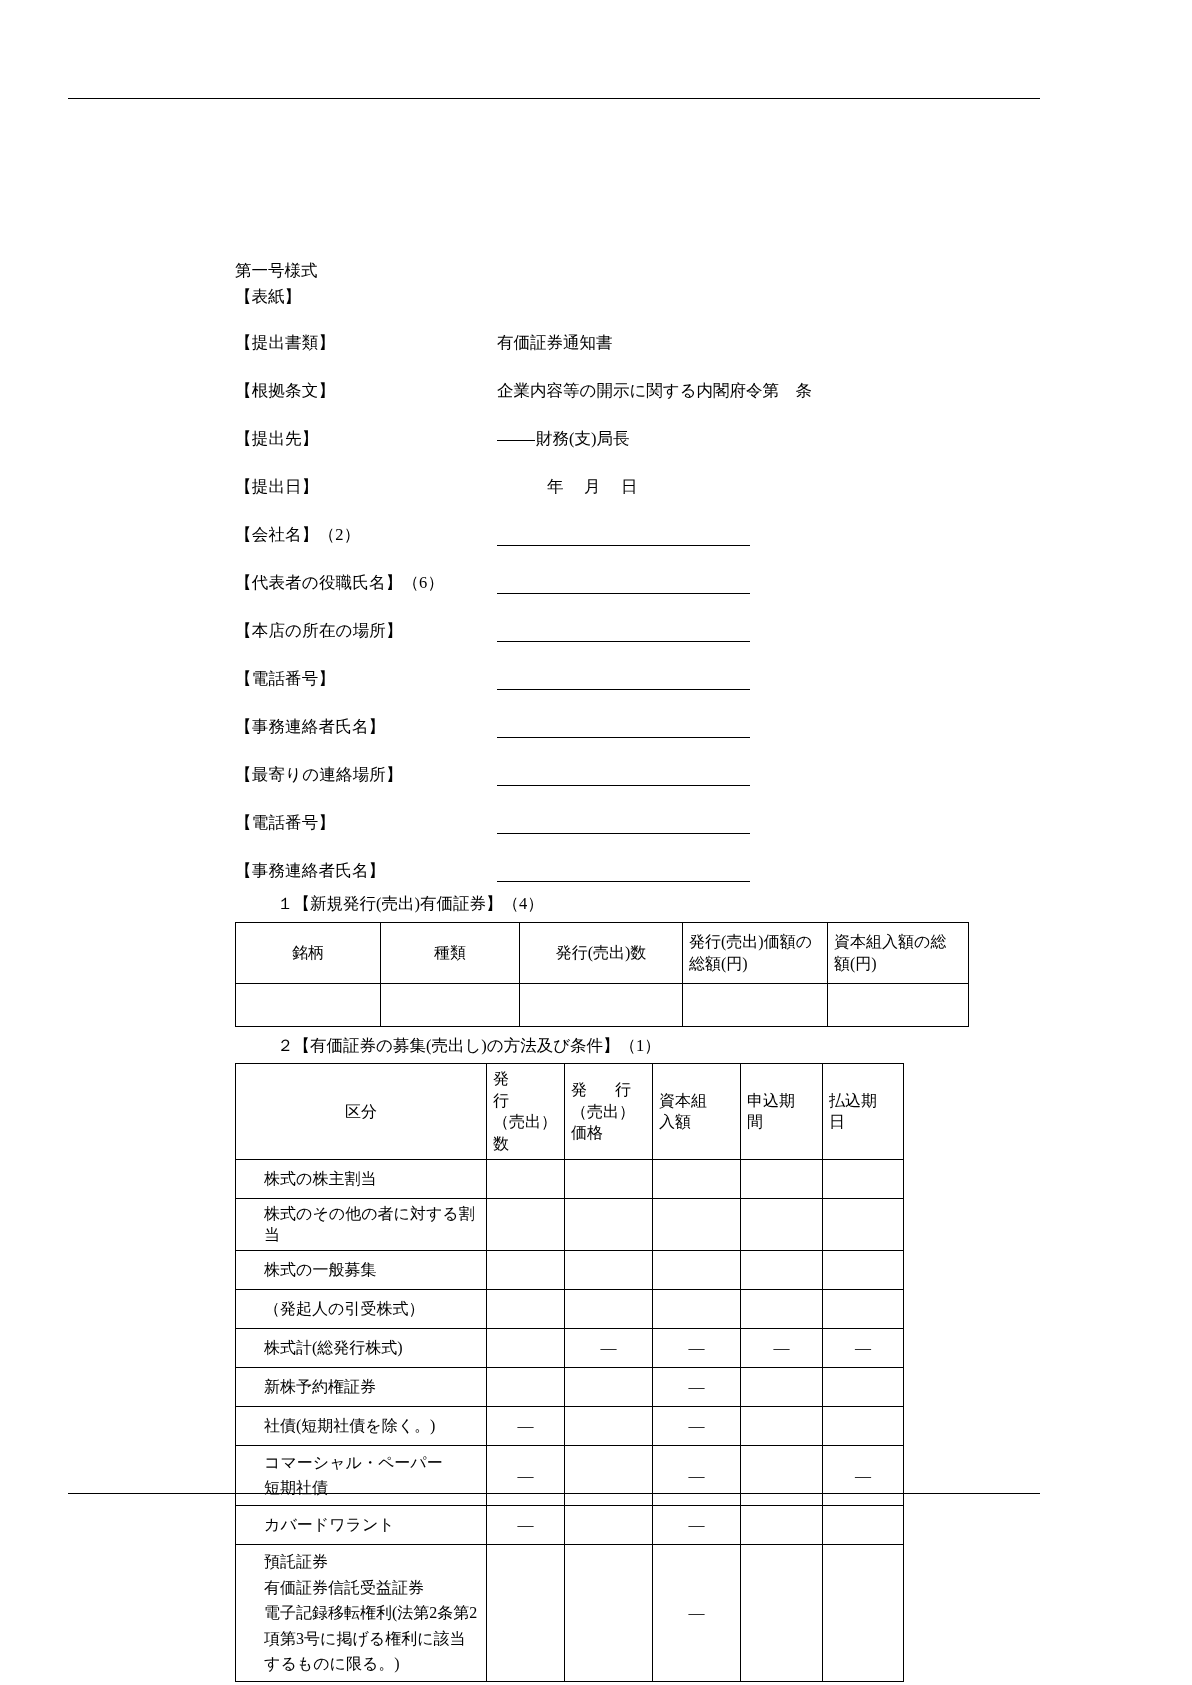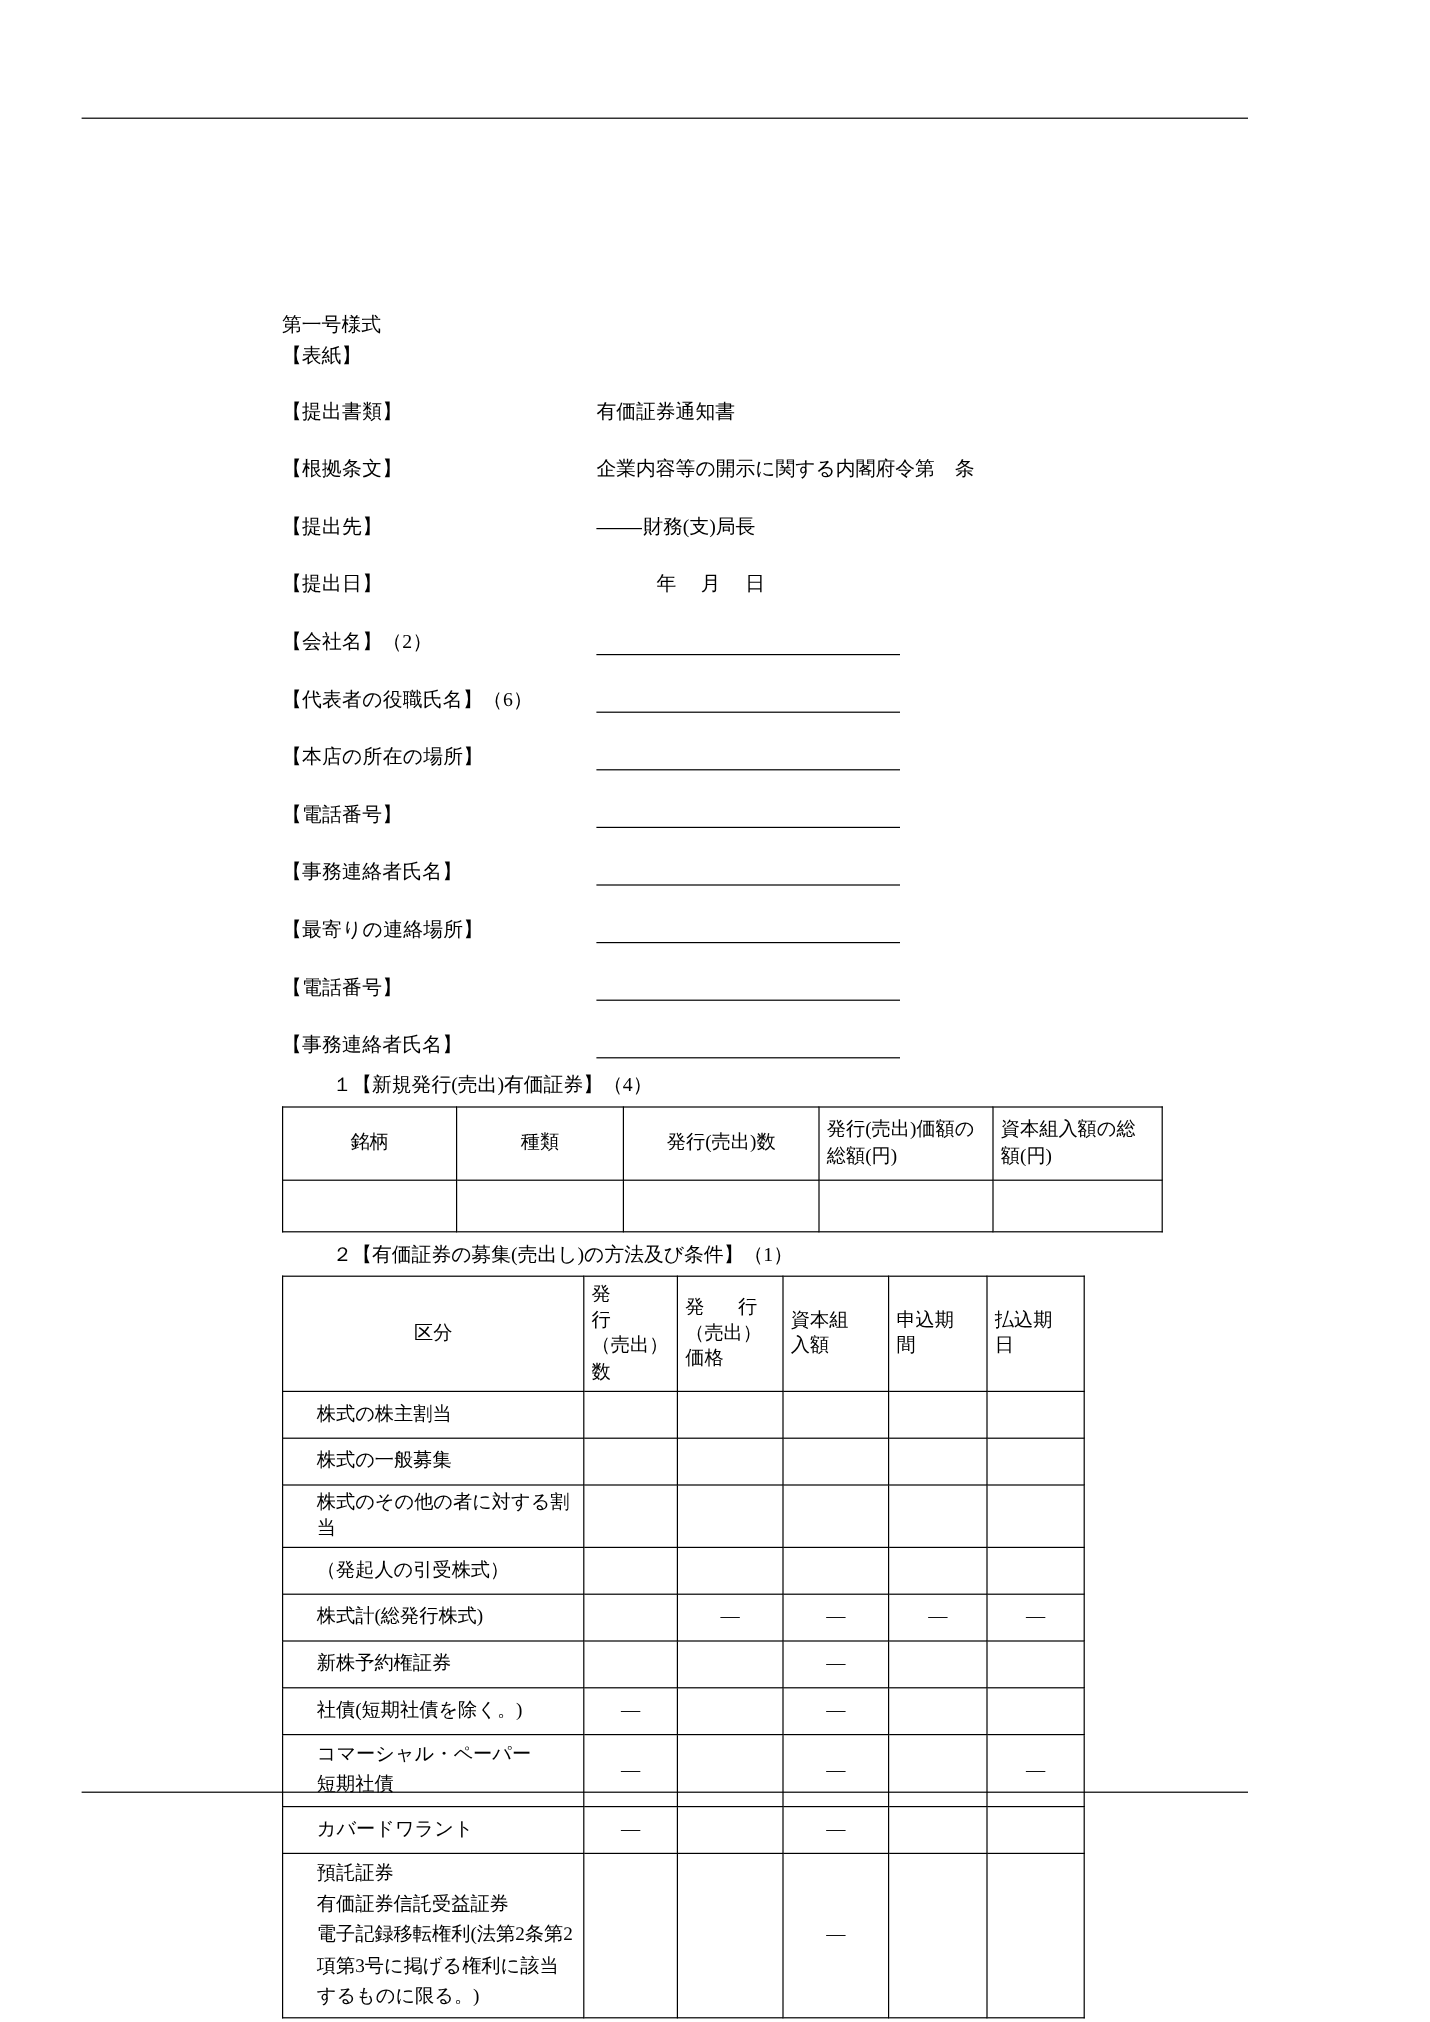--- a/index.html
+++ b/index.html
@@ -252,29 +252,29 @@
       <tbody id="t2body">
       <tr>
             <td class="label">株式の株主割当</td>
             <td class=""></td>
             <td class=""></td>
             <td class=""></td>
             <td class=""></td>
             <td class=""></td>
           </tr>
           <tr>
+            <td class="label">株式のその他の者に対する割当</td>
+            <td class=""></td>
+            <td class=""></td>
+            <td class=""></td>
+            <td class=""></td>
+            <td class=""></td>
+          </tr>
+          <tr>
             <td class="label">株式の一般募集</td>
-            <td class=""></td>
-            <td class=""></td>
-            <td class=""></td>
-            <td class=""></td>
-            <td class=""></td>
-          </tr>
-          <tr>
-            <td class="label">株式のその他の者に対する割当</td>
             <td class=""></td>
             <td class=""></td>
             <td class=""></td>
             <td class=""></td>
             <td class=""></td>
           </tr>
           <tr>
             <td class="label">（発起人の引受株式）</td>
             <td class=""></td>
             <td class=""></td>

